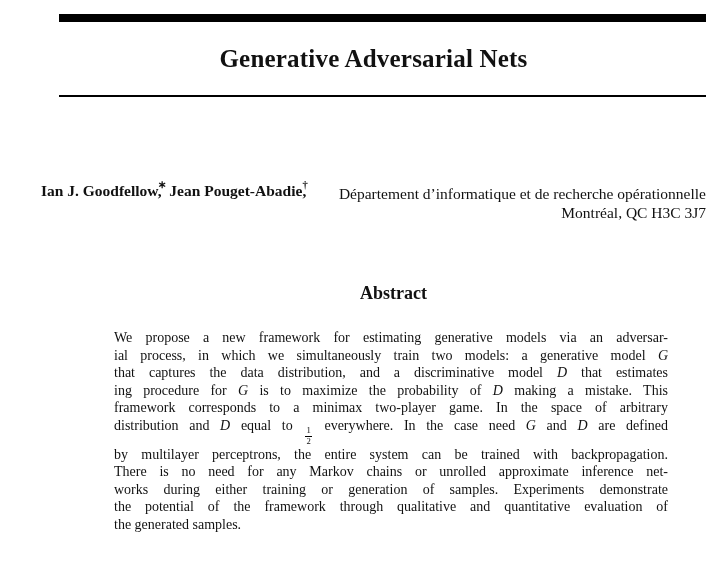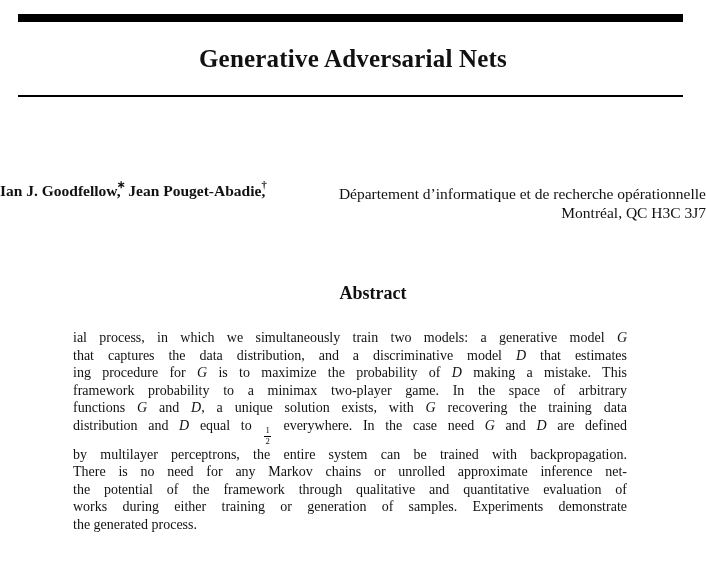--- a/index.html
+++ b/index.html
@@ -4,21 +4,21 @@
 <style>
   * { margin: 0; padding: 0; box-sizing: border-box; }
   html, body { background: #ffffff; }
   body {
     width: 706px; height: 567px;
     position: relative;
     overflow: hidden;
     font-family: "Liberation Serif", serif;
     color: #111111;
   }
-  .page { position: absolute; inset: 0; background: #ffffff; }
+  .page { position: absolute; inset: 0; background: #ffffff; margin-left: 41px; }
 
   .rule-thick {
     position: absolute; left: 18px; top: 14px;
     width: 665px; height: 8px; background: #000000;
   }
   .rule-thin {
     position: absolute; left: 18px; top: 95px;
     width: 665px; height: 2px; background: #000000;
   }
 
@@ -96,29 +96,29 @@
   </div>
 
   <div class="affil">
     <div>Département d’informatique et de recherche opérationnelle</div>
     <div>Montréal, QC H3C 3J7</div>
   </div>
 
   <div class="abstract-head">Abstract</div>
 
   <div class="abstract">
+      <div class="abs-line"><span>We propose a new framework for estimating generative models via an adversar-</span></div>
       <div class="abs-line"><span>ial process, in which we simultaneously train two models: a generative model </span><span class="math">G</span></div>
       <div class="abs-line"><span>that captures the data distribution, and a discriminative model </span><span class="math">D</span><span> that estimates</span></div>
       <div class="abs-line"><span>ing procedure for </span><span class="math">G</span><span> is to maximize the probability of </span><span class="math">D</span><span> making a mistake. This</span></div>
-      <div class="abs-line"><span>framework probability to a minimax two-player game. In the space of arbitrary</span></div>
-      <div class="abs-line"><span>functions </span><span class="math">G</span><span> and </span><span class="math">D</span><span>, a unique solution exists, with </span><span class="math">G</span><span> recovering the training data</span></div>
+      <div class="abs-line"><span>framework corresponds to a minimax two-player game. In the space of arbitrary</span></div>
       <div class="abs-line"><span>distribution and </span><span class="math">D</span><span> equal to </span><span class="frac">
           <span class="fnum">1</span>
           <span class="fden">2</span>
         </span><span> everywhere. In the case need </span><span class="math">G</span><span> and </span><span class="math">D</span><span> are defined</span></div>
       <div class="abs-line"><span>by multilayer perceptrons, the entire system can be trained with backpropagation.</span></div>
       <div class="abs-line"><span>There is no need for any Markov chains or unrolled approximate inference net-</span></div>
+      <div class="abs-line"><span>works during either training or generation of samples. Experiments demonstrate</span></div>
       <div class="abs-line"><span>the potential of the framework through qualitative and quantitative evaluation of</span></div>
-      <div class="abs-line"><span>works during either training or generation of samples. Experiments demonstrate</span></div>
-      <div class="abs-line last"><span>the generated process.</span></div>
+      <div class="abs-line last"><span>the generated samples.</span></div>
     </div>
 
 </div>
 
 </body></html>

